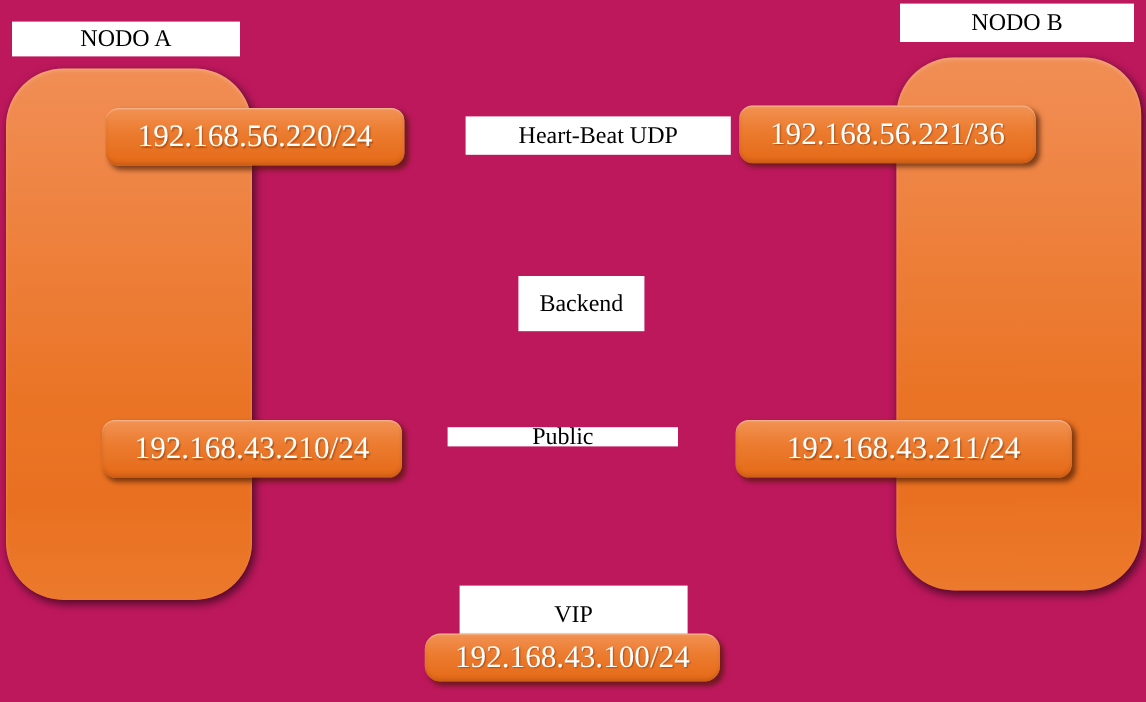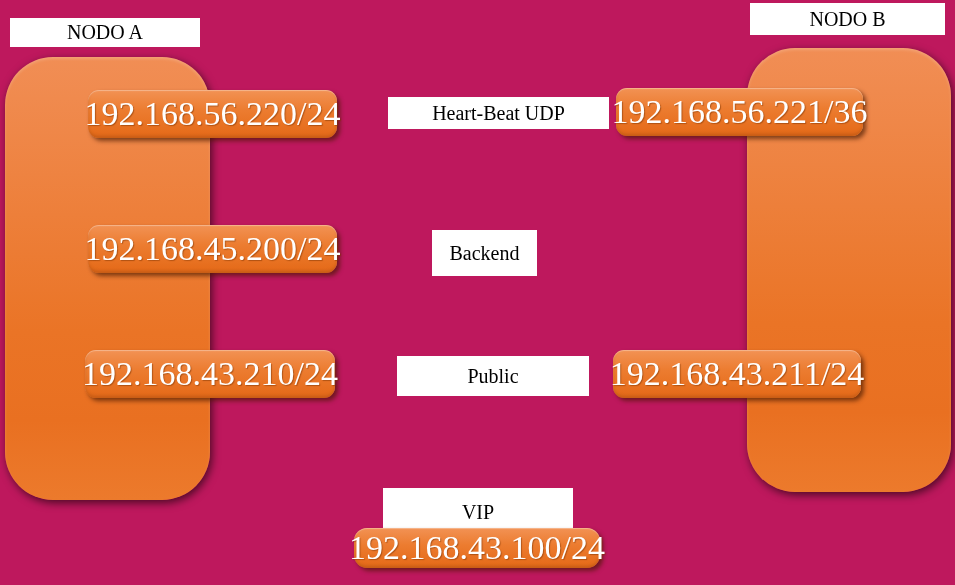--- a/index.html
+++ b/index.html
@@ -15,21 +15,21 @@
     background:linear-gradient(180deg,#F18E55 0%, #EA7426 62%, #E97021 82%, #EC7A2C 100%);
     box-shadow:2px 3px 8px rgba(0,0,0,0.6), inset 0 2px 3px rgba(255,255,255,0.18);
   }
   .chip {
     position:absolute;
     height:48px;
     border-radius:11px;
     background:linear-gradient(180deg,#F29254 0%, #EC7C30 42%, #E66D1C 88%, #DE661A 100%);
     box-shadow:3px 3px 4px rgba(70,25,0,0.65), inset 0 1px 1px rgba(255,255,255,0.35), inset 0 -2px 3px rgba(170,80,15,0.45);
     color:#fff;
-    font-size:34px;
+    font-size:26px;
     display:flex; align-items:center; justify-content:center;
     text-shadow:1px 1px 1px rgba(130,55,5,0.55);
     white-space:nowrap;
     text-align:right;
   }
   .wlabel {
     position:absolute;
     background:#fff;
     color:#000;
     display:flex; align-items:center; justify-content:center;
@@ -42,26 +42,25 @@
 
 <div class="canvas">
 
   <div class="wlabel" style="left:10px; top:18px; width:190px; height:29px;">NODO A</div>
   <div class="wlabel" style="left:750px; top:3px; width:195px; height:32px;">NODO B</div>
 
   <div class="node-body" style="left:5px; top:57px; width:205px; height:443px;"></div>
   <div class="node-body" style="left:747px; top:48px; width:204px; height:444px;"></div>
 
   <div class="chip" style="left:88px; top:90px; width:249px;">192.168.56.220/24</div>
-  <div class="chip" style="left:88px; top:225px; width:249px;">192.168.45.200/24</div>
   <div class="chip" style="left:85px; top:350px; width:250px;">192.168.43.210/24</div>
 
   <div class="chip" style="left:616px; top:88px; width:247px;">192.168.56.221/36</div>
-  <div class="chip" style="left:613px; top:350px; width:248px;">192.168.43.211/24</div>
+  <div class="chip" style="left:613px; top:350px; width:280px;">192.168.43.211/24</div>
 
   <div class="wlabel" style="left:388px; top:97px; width:221px; height:32px;">Heart-Beat UDP</div>
   <div class="wlabel" style="left:432px; top:230px; width:105px; height:46px;">Backend</div>
-  <div class="wlabel" style="left:397px; top:356px; width:192px; height:40px;">Public</div>
+  <div class="wlabel" style="left:373px; top:356px; width:192px; height:16px;">Public</div>
 
   <div class="wlabel" style="left:383px; top:488px; width:190px; height:48px;">VIP</div>
   <div class="chip" style="left:354px; top:528px; width:246px; height:40px; border-radius:13px;">192.168.43.100/24</div>
 
 </div>
 
 </body></html>

